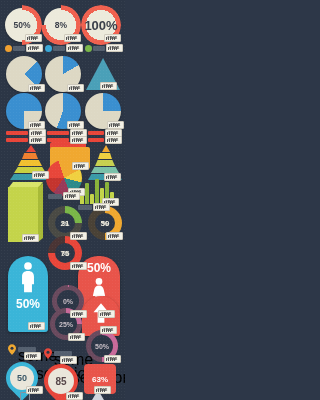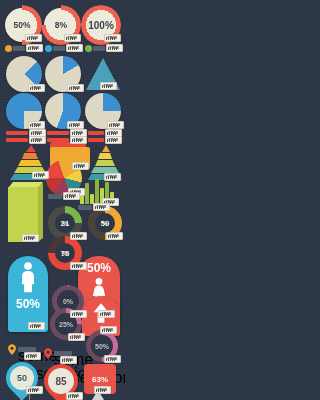--- a/index.html
+++ b/index.html
@@ -75,21 +75,21 @@
       <span class="pct">8%</span>
     </div>
     <div class="tag" style="left:20px;top:26px">FREE</div>
   </div>
 
   <div class="item" style="left:84px;top:8px">
     <div class="gauge ctr">
       <div class="ring" style="background:conic-gradient(#f0614f 0deg 360deg);
                   -webkit-mask:radial-gradient(circle,transparent 15px,#000 15px);
                   mask:radial-gradient(circle,transparent 15px,#000 15px);"></div>
-      <span class="pct" style="font-size:10px">100%</span>
+      <span class="pct" style="font-size:13px">100%</span>
     </div>
     <div class="tag" style="left:20px;top:26px">FREE</div>
   </div>
 
   <div class="item" style="left:5px;top:44px;display:flex;align-items:center;gap:1px">
     <div class="minibadge" style="background:#f0a030"></div>
     <div class="lbl" style="width:12px;background:#55606f"></div>
     <div class="tag" style="position:relative;left:0;top:0">FREE</div>
   </div>
   <div class="item" style="left:45px;top:44px;display:flex;align-items:center;gap:1px">

